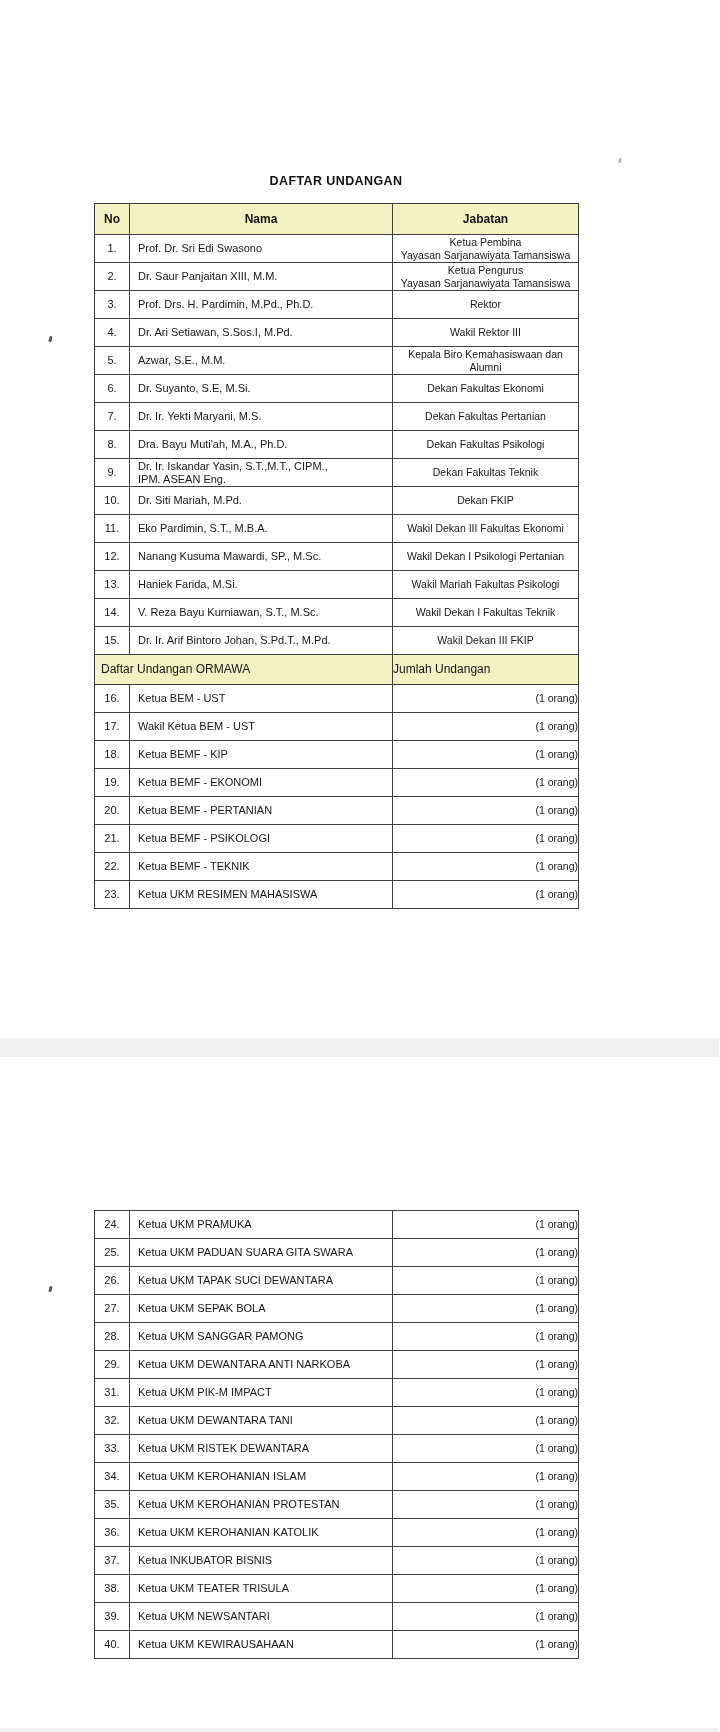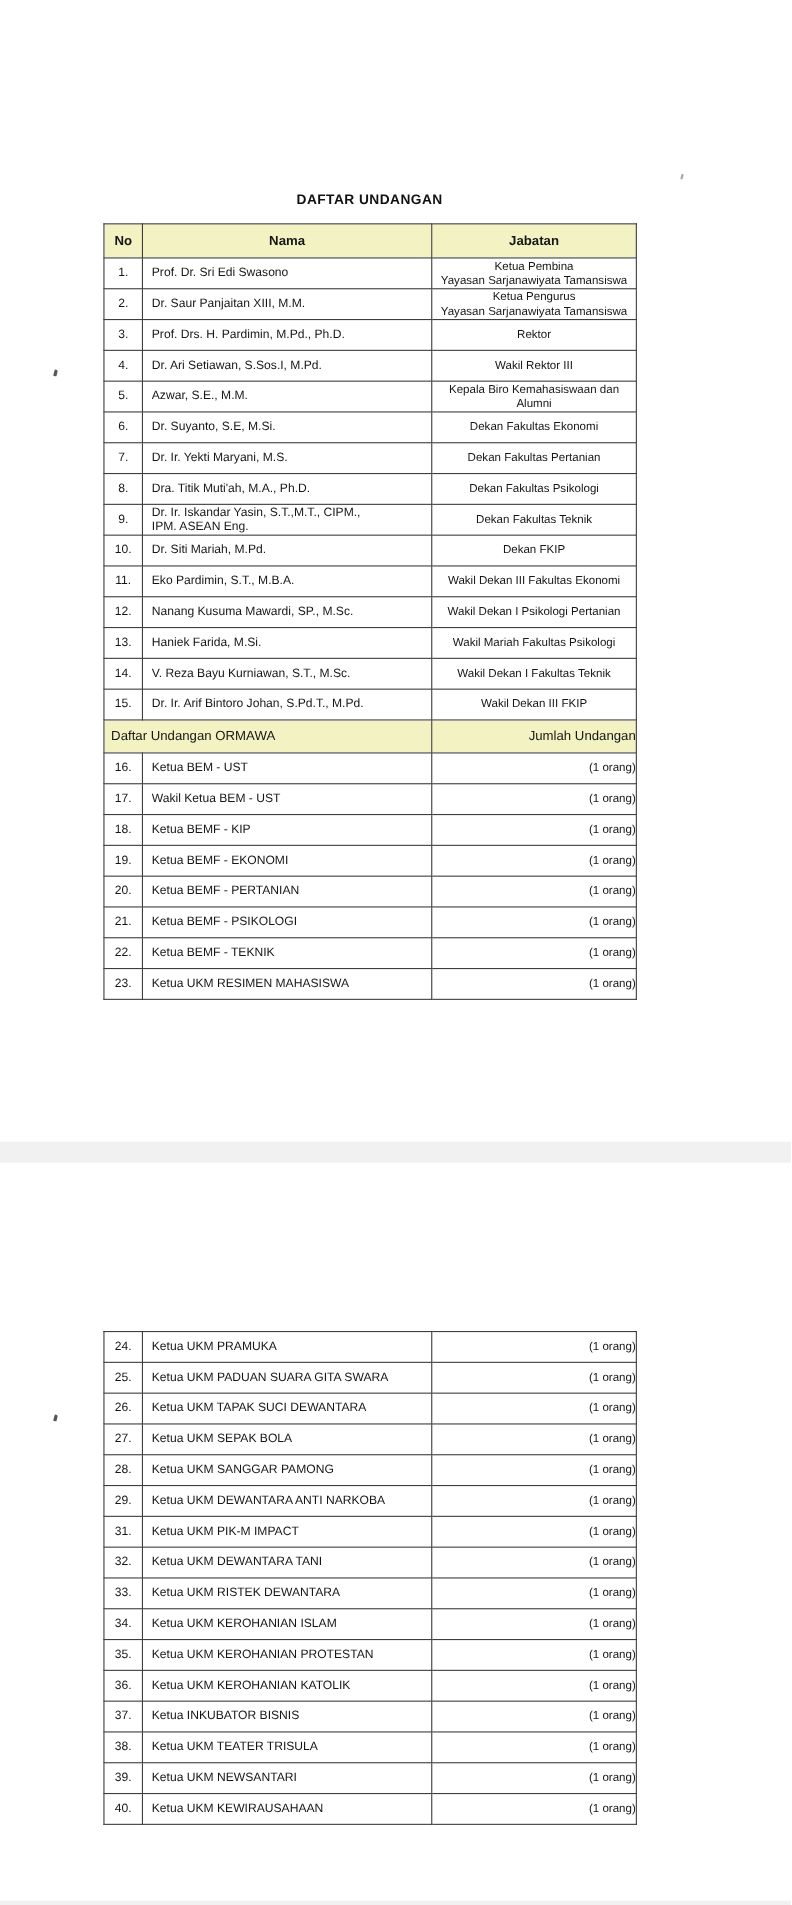--- a/index.html
+++ b/index.html
@@ -29,21 +29,21 @@
   }
   #table1 tbody tr { height:28px; }
   #t1-ormawa tr, .section-row { height:29px; }
   #table2 tbody tr { height:28px; }
   td.no { text-align:center; }
   td.nama { text-align:left; padding-left:8px; padding-right:4px; white-space:pre-line; }
   td.jabatan { text-align:center; white-space:pre-line; font-size:10.5px; padding:0 2px; }
   td.jumlah { text-align:right; font-size:10.5px; }
   .section-row th { background:var(--header-bg, #f2f2c2); font-size:12px; font-weight:normal; height:29px; }
   .section-row .section-label { text-align:left; padding-left:6px; }
-  .section-row .section-count { text-align:right; }
+  .section-row .section-count { text-align:left; }
   .page-separator {
     position:absolute; left:0; width:720px; height:19px; top:1038px;
     background:var(--separator, #f1f1f1);
   }
   .page-bottom-edge {
     position:absolute; left:0; width:720px; height:4px; top:1728px;
     background:var(--separator, #f1f1f1);
   }
   .scan-mark {
     position:absolute; width:3px; height:6px; background:#3a3a3a;
@@ -106,21 +106,21 @@
           <td class="nama">Dr. Suyanto, S.E, M.Si.</td>
           <td class="jabatan">Dekan Fakultas Ekonomi</td>
         </tr>
         <tr>
           <td class="no">7.</td>
           <td class="nama">Dr. Ir. Yekti Maryani, M.S.</td>
           <td class="jabatan">Dekan Fakultas Pertanian</td>
         </tr>
         <tr>
           <td class="no">8.</td>
-          <td class="nama">Dra. Titik Muti'ah, M.A., Ph.D.</td>
+          <td class="nama">Dra. Bayu Muti'ah, M.A., Ph.D.</td>
           <td class="jabatan">Dekan Fakultas Psikologi</td>
         </tr>
         <tr>
           <td class="no">9.</td>
           <td class="nama">Dr. Ir. Iskandar Yasin, S.T.,M.T., CIPM.,
 IPM. ASEAN Eng.</td>
           <td class="jabatan">Dekan Fakultas Teknik</td>
         </tr>
         <tr>
           <td class="no">10.</td>

